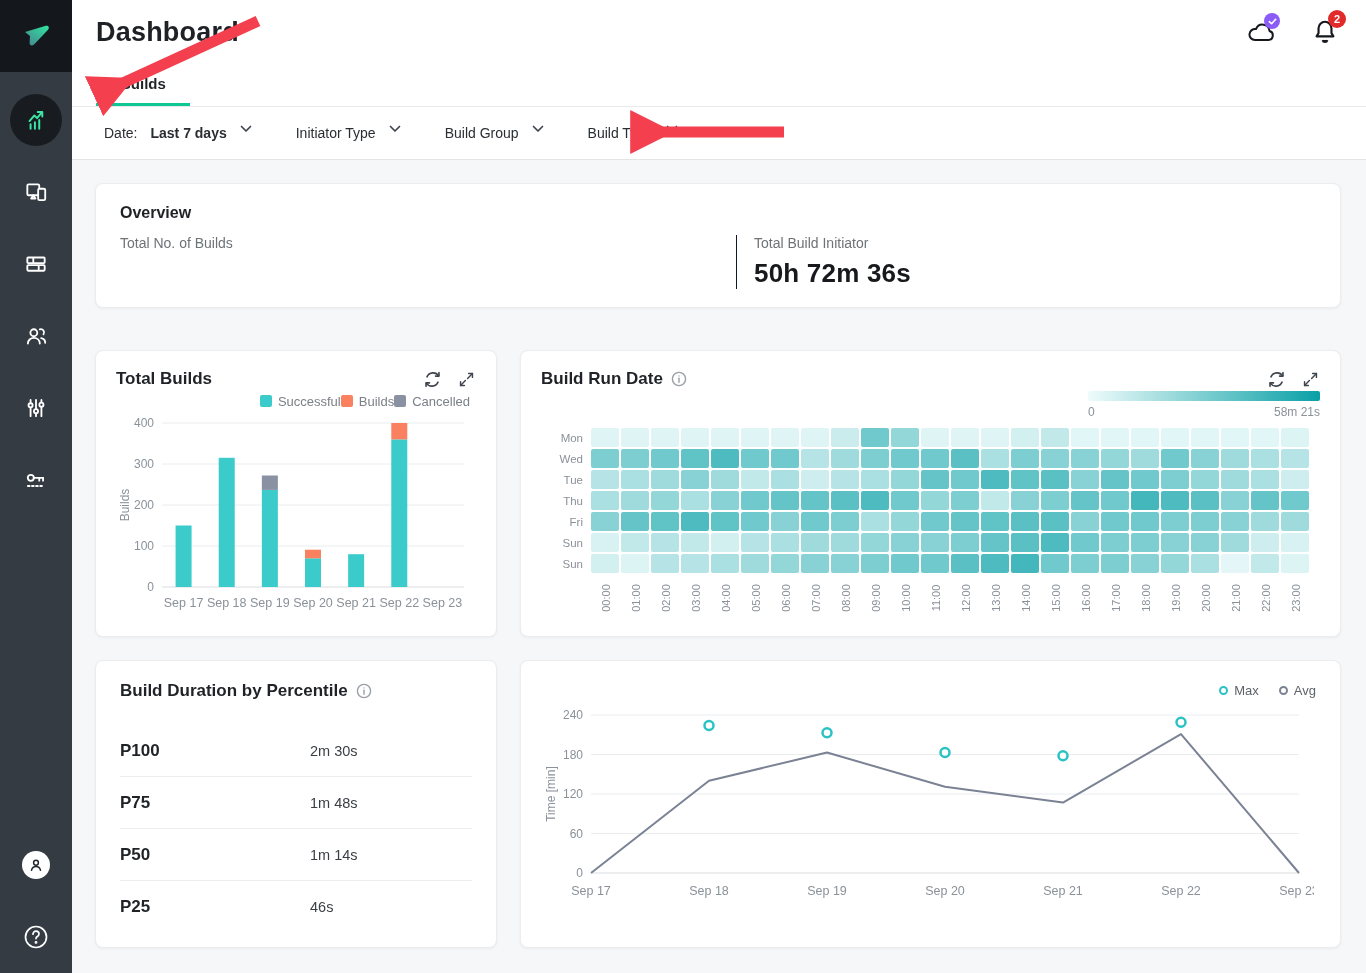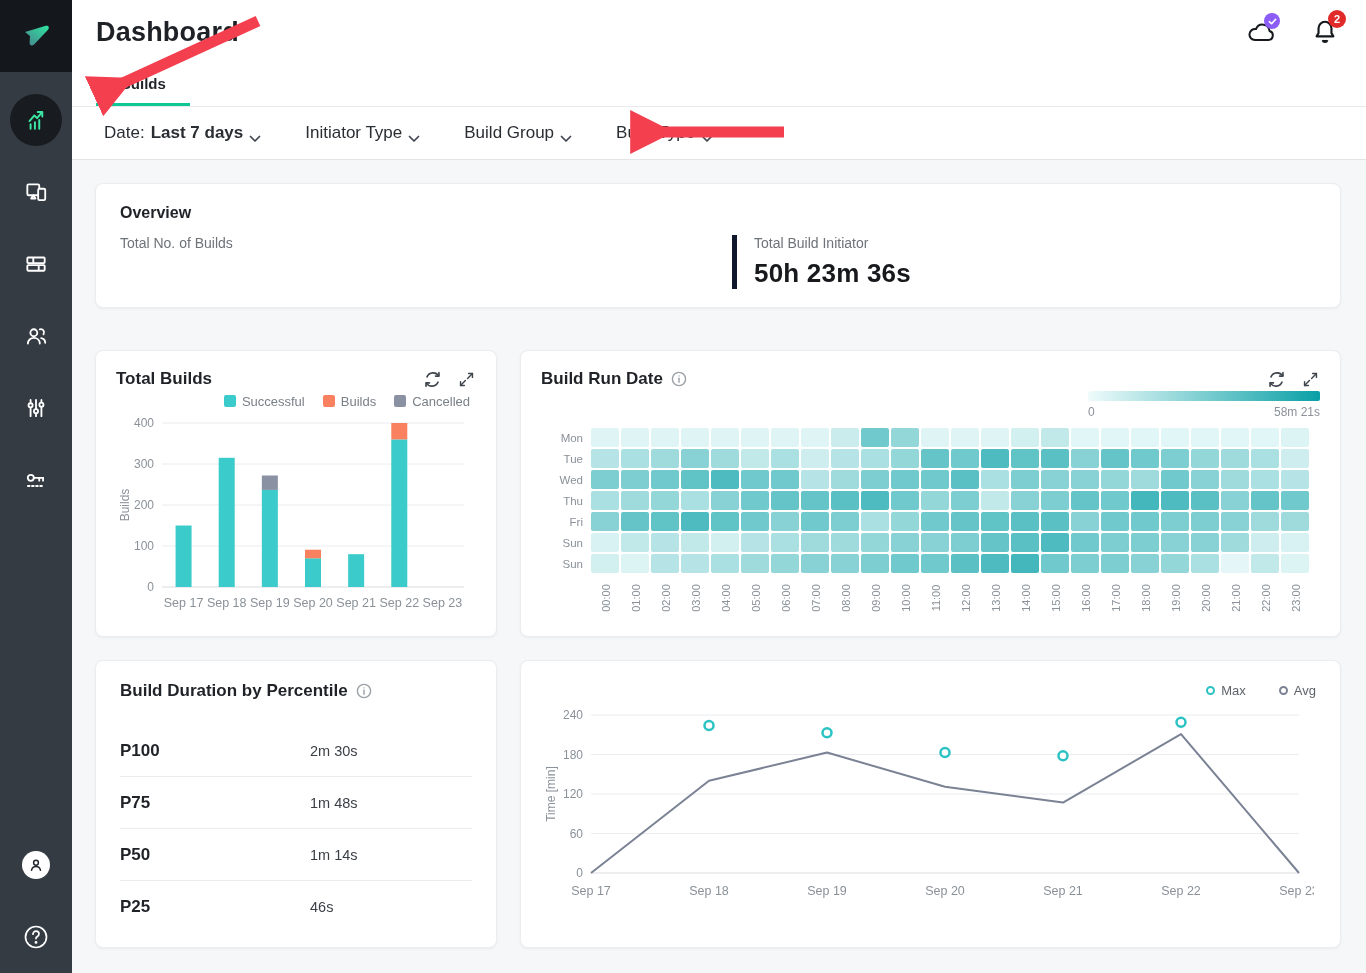--- a/index.html
+++ b/index.html
@@ -23,47 +23,47 @@
   .topbar-icons { margin-left:auto; display:flex; align-items:center; gap:34px; }
   .icon-btn { position:relative; cursor:pointer; width:30px; height:30px; display:flex; align-items:center; justify-content:center; }
   .badge { position:absolute; border-radius:50%; display:flex; align-items:center; justify-content:center; color:#fff; }
   .badge.purple { width:16px; height:16px; background:#8B5CF6; top:-4px; right:-4px; }
   .badge.red { width:18px; height:18px; background:#E12B2B; font-size:11px; font-weight:700; top:-7px; right:-6px; }
 
   .tabbar { height:43px; background:#fff; border-bottom:1px solid #E7E9EB; display:flex; align-items:flex-end; padding-left:24px; }
   .tab { padding:0 24px 11px 24px; font-size:15px; font-weight:700; color:#1F2227; border-bottom:3px solid #0FC795; cursor:pointer; }
 
   .filterbar { height:53px; background:#fff; border-bottom:1px solid #E2E4E6; display:flex; align-items:center; gap:44px; padding-left:32px; }
-  .filter-chip { display:flex; align-items:flex-end; gap:6px; font-size:17px; color:#2A2E33; cursor:pointer; }
+  .filter-chip { display:flex; align-items:flex-start; gap:13px; font-size:14px; color:#2A2E33; cursor:pointer; }
   .filter-chip .f-value { font-weight:700; }
 
   .page { padding:23px 25px 0 23px; }
 
   .card { background:#fff; border:1px solid #ECEDEF; border-radius:8px; box-shadow:0 1px 3px rgba(20,24,28,.05); }
 
   
   .overview-card { width:1246px; height:125px; padding:20px 24px; margin-bottom:42px; }
   .overview-title { font-size:16px; font-weight:700; color:#1F2227; }
   .overview-stats { display:flex; margin-top:13px; }
   .stat-col { }
-  .stat-col.first { flex:0 0 617px; border-right:5px solid #0f172a; }
+  .stat-col.first { flex:0 0 617px; border-right:1px solid #0f172a; }
   .stat-col.second { padding-left:17px; }
   .stat-label { font-size:14px; color:#6E7378; }
   .stat-value { font-size:26px; font-weight:700; color:#17191C; margin-top:7px; letter-spacing:.2px; }
 
   .grid-row { display:grid; grid-template-columns:402px 821px; gap:23px; margin-bottom:23px; }
   .chart-card { padding:18px 20px 10px 20px; position:relative; }
   .card-head { display:flex; align-items:center; }
   .card-title { font-size:17px; font-weight:700; color:#1F2227; }
   .card-actions { margin-left:auto; display:flex; align-items:center; gap:14px; }
   .card-actions .icon-btn { width:20px; height:20px; }
   .info-ic { margin-left:8px; display:inline-flex; cursor:pointer; }
 
   
-  .bar-legend { display:flex; justify-content:flex-end; gap:18px; margin:2px 6px 0 0; height:20px; align-items:center; }
+  .bar-legend { display:flex; justify-content:flex-end; margin:2px 6px 0 0; height:20px; align-items:center; }
   .bar-legend .item { display:flex; align-items:center; gap:6px; font-size:13px; color:#7A8087; cursor:pointer; }
   .legend-swatch { width:12px; height:12px; border-radius:2px; display:inline-block; }
 
   
   .hm-scale-row { display:flex; justify-content:flex-end; margin-top:2px; height:30px; }
   .hm-scale { width:232px; }
   .hm-scale-bar { height:10px; border-radius:2px; }
   .hm-scale-labels { display:flex; justify-content:space-between; font-size:12px; color:#8A9199; margin-top:4px; }
   .hm-body { margin-top:6px; }
   .hm-row { display:flex; align-items:center; height:21px; }
@@ -75,21 +75,21 @@
 
   
   .pct-card { padding:20px 24px 8px 24px; }
   .pct-rows { margin-top:24px; }
   .pct-row { display:flex; align-items:center; height:52px; border-bottom:1px solid #ECEDEF; }
   .pct-row:last-child { border-bottom:none; }
   .pct-label { width:190px; font-size:17px; font-weight:700; color:#1F2227; }
   .pct-value { font-size:14.5px; color:#3A3F45; }
 
   
-  .line-legend { display:flex; justify-content:flex-end; gap:33px; align-items:center; height:22px; margin-right:4px; }
+  .line-legend { display:flex; justify-content:flex-end; gap:20px; align-items:center; height:22px; margin-right:4px; }
   .line-legend .item { display:flex; align-items:center; gap:6px; font-size:13px; color:#5E646B; cursor:pointer; }
   .legend-ring { width:9px; height:9px; border-radius:50%; border:2.5px solid #999; display:inline-block; background:#fff; }
 
   svg text { font-family:"Liberation Sans", sans-serif; }
 
   .annotations { position:absolute; left:0; top:0; width:1366px; height:973px; pointer-events:none; z-index:50; }
 </style>
 </head>
 <body>
 
@@ -238,21 +238,21 @@
   <div class="page">
 
     <section class="card overview-card">
       <div class="overview-title">Overview</div>
       <div class="overview-stats">
         <div class="stat-col first">
           <div class="stat-label">Total No. of Builds</div>
         </div>
         <div class="stat-col second">
           <div class="stat-label">Total Build Initiator</div>
-          <div class="stat-value">50h 23m 36s</div>
+          <div class="stat-value">50h 72m 36s</div>
         </div>
       </div>
     </section>
 
     <div class="grid-row">
       <section class="card chart-card" style="height:287px;">
         <div class="card-head">
           <span class="card-title">Total Builds</span>
           <div class="card-actions">
             <span class="icon-btn">
@@ -378,20 +378,47 @@
               <span class="hm-cell" style="background:rgb(225,246,246)"></span>
               <span class="hm-cell" style="background:rgb(225,246,246)"></span>
               <span class="hm-cell" style="background:rgb(225,246,246)"></span>
               <span class="hm-cell" style="background:rgb(225,246,246)"></span>
               <span class="hm-cell" style="background:rgb(225,246,246)"></span>
               <span class="hm-cell" style="background:rgb(225,246,246)"></span>
               <span class="hm-cell" style="background:rgb(225,246,246)"></span>
               <span class="hm-cell" style="background:rgb(221,244,244)"></span>
             </div>
             <div class="hm-row">
+              <span class="hm-rowlabel">Wed</span>
+              <span class="hm-cell" style="background:rgb(124,206,209)"></span>
+              <span class="hm-cell" style="background:rgb(124,206,209)"></span>
+              <span class="hm-cell" style="background:rgb(112,201,204)"></span>
+              <span class="hm-cell" style="background:rgb(96,195,198)"></span>
+              <span class="hm-cell" style="background:rgb(78,187,192)"></span>
+              <span class="hm-cell" style="background:rgb(112,201,204)"></span>
+              <span class="hm-cell" style="background:rgb(112,201,204)"></span>
+              <span class="hm-cell" style="background:rgb(182,228,230)"></span>
+              <span class="hm-cell" style="background:rgb(159,219,221)"></span>
+              <span class="hm-cell" style="background:rgb(124,206,209)"></span>
+              <span class="hm-cell" style="background:rgb(112,201,204)"></span>
+              <span class="hm-cell" style="background:rgb(112,201,204)"></span>
+              <span class="hm-cell" style="background:rgb(90,192,196)"></span>
+              <span class="hm-cell" style="background:rgb(170,224,226)"></span>
+              <span class="hm-cell" style="background:rgb(124,206,209)"></span>
+              <span class="hm-cell" style="background:rgb(136,210,213)"></span>
+              <span class="hm-cell" style="background:rgb(136,210,213)"></span>
+              <span class="hm-cell" style="background:rgb(147,215,217)"></span>
+              <span class="hm-cell" style="background:rgb(159,219,221)"></span>
+              <span class="hm-cell" style="background:rgb(112,201,204)"></span>
+              <span class="hm-cell" style="background:rgb(136,210,213)"></span>
+              <span class="hm-cell" style="background:rgb(159,219,221)"></span>
+              <span class="hm-cell" style="background:rgb(170,224,226)"></span>
+              <span class="hm-cell" style="background:rgb(182,228,230)"></span>
+            </div>
+            <div class="hm-row">
               <span class="hm-rowlabel">Tue</span>
               <span class="hm-cell" style="background:rgb(182,228,230)"></span>
               <span class="hm-cell" style="background:rgb(170,224,226)"></span>
               <span class="hm-cell" style="background:rgb(159,219,221)"></span>
               <span class="hm-cell" style="background:rgb(136,210,213)"></span>
               <span class="hm-cell" style="background:rgb(159,219,221)"></span>
               <span class="hm-cell" style="background:rgb(193,233,234)"></span>
               <span class="hm-cell" style="background:rgb(170,224,226)"></span>
               <span class="hm-cell" style="background:rgb(205,237,238)"></span>
               <span class="hm-cell" style="background:rgb(182,228,230)"></span>
@@ -403,47 +430,20 @@
               <span class="hm-cell" style="background:rgb(96,195,198)"></span>
               <span class="hm-cell" style="background:rgb(90,192,196)"></span>
               <span class="hm-cell" style="background:rgb(136,210,213)"></span>
               <span class="hm-cell" style="background:rgb(101,196,200)"></span>
               <span class="hm-cell" style="background:rgb(112,201,204)"></span>
               <span class="hm-cell" style="background:rgb(124,206,209)"></span>
               <span class="hm-cell" style="background:rgb(147,215,217)"></span>
               <span class="hm-cell" style="background:rgb(159,219,221)"></span>
               <span class="hm-cell" style="background:rgb(170,224,226)"></span>
               <span class="hm-cell" style="background:rgb(205,237,238)"></span>
-            </div>
-            <div class="hm-row">
-              <span class="hm-rowlabel">Wed</span>
-              <span class="hm-cell" style="background:rgb(124,206,209)"></span>
-              <span class="hm-cell" style="background:rgb(124,206,209)"></span>
-              <span class="hm-cell" style="background:rgb(112,201,204)"></span>
-              <span class="hm-cell" style="background:rgb(96,195,198)"></span>
-              <span class="hm-cell" style="background:rgb(78,187,192)"></span>
-              <span class="hm-cell" style="background:rgb(112,201,204)"></span>
-              <span class="hm-cell" style="background:rgb(112,201,204)"></span>
-              <span class="hm-cell" style="background:rgb(182,228,230)"></span>
-              <span class="hm-cell" style="background:rgb(159,219,221)"></span>
-              <span class="hm-cell" style="background:rgb(124,206,209)"></span>
-              <span class="hm-cell" style="background:rgb(112,201,204)"></span>
-              <span class="hm-cell" style="background:rgb(112,201,204)"></span>
-              <span class="hm-cell" style="background:rgb(90,192,196)"></span>
-              <span class="hm-cell" style="background:rgb(170,224,226)"></span>
-              <span class="hm-cell" style="background:rgb(124,206,209)"></span>
-              <span class="hm-cell" style="background:rgb(136,210,213)"></span>
-              <span class="hm-cell" style="background:rgb(136,210,213)"></span>
-              <span class="hm-cell" style="background:rgb(147,215,217)"></span>
-              <span class="hm-cell" style="background:rgb(159,219,221)"></span>
-              <span class="hm-cell" style="background:rgb(112,201,204)"></span>
-              <span class="hm-cell" style="background:rgb(136,210,213)"></span>
-              <span class="hm-cell" style="background:rgb(159,219,221)"></span>
-              <span class="hm-cell" style="background:rgb(170,224,226)"></span>
-              <span class="hm-cell" style="background:rgb(182,228,230)"></span>
             </div>
             <div class="hm-row">
               <span class="hm-rowlabel">Thu</span>
               <span class="hm-cell" style="background:rgb(170,224,226)"></span>
               <span class="hm-cell" style="background:rgb(159,219,221)"></span>
               <span class="hm-cell" style="background:rgb(147,215,217)"></span>
               <span class="hm-cell" style="background:rgb(170,224,226)"></span>
               <span class="hm-cell" style="background:rgb(136,210,213)"></span>
               <span class="hm-cell" style="background:rgb(112,201,204)"></span>
               <span class="hm-cell" style="background:rgb(101,196,200)"></span>

